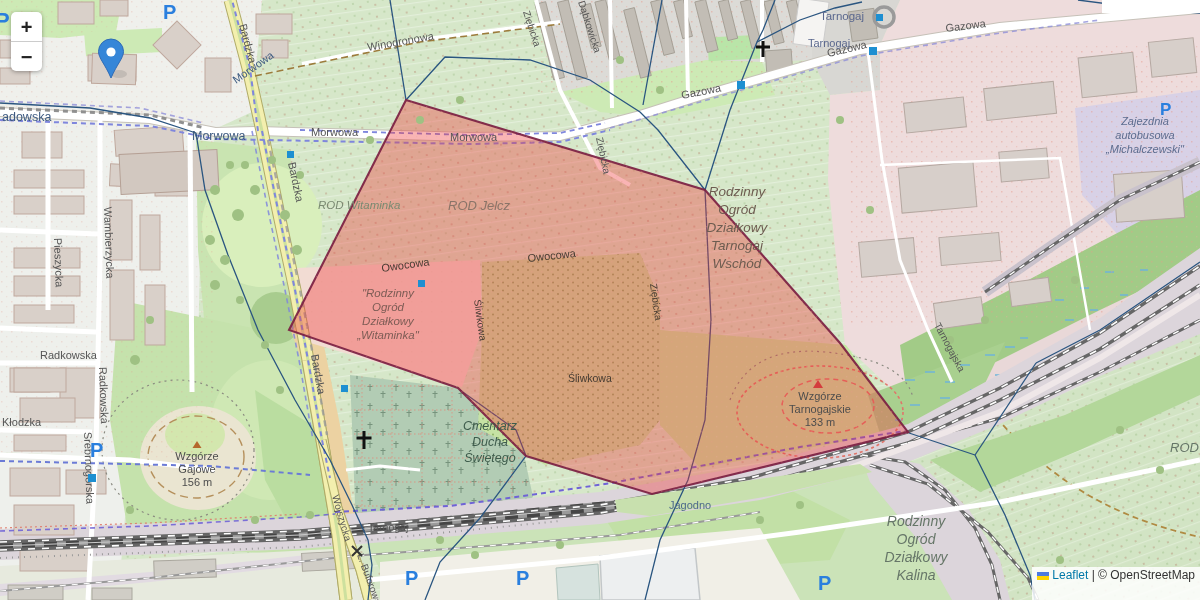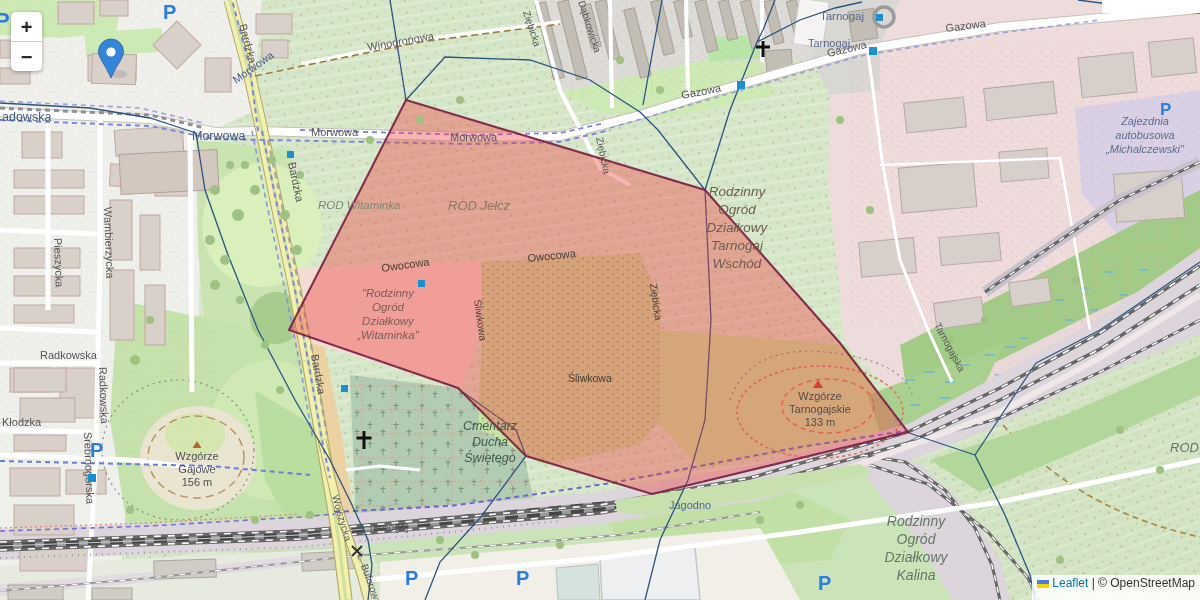--- a/index.html
+++ b/index.html
@@ -2,21 +2,21 @@
 <html><head>
 <meta charset="utf-8">
 <style>
   html,body{margin:0;padding:0;width:1200px;height:600px;overflow:hidden;}
   body{font-family:"Liberation Sans",sans-serif;}
   #map{position:relative;width:1200px;height:600px;background:#d5e6c8;}
   svg{position:absolute;left:0;top:0;}
   .zctl{position:absolute;left:11px;top:12px;width:31px;height:59px;background:#fff;border-radius:5px;box-shadow:0 1px 4px rgba(0,0,0,0.35);z-index:50;}
   .zbtn{width:31px;height:29px;text-align:center;font:bold 20px/30px "Liberation Sans",sans-serif;color:#222;}
   .zdiv{height:1px;background:#ccc;}
-  .attr{position:absolute;right:0;bottom:0;background:rgba(255,255,255,0.85);padding:1px 5px 10px 5px;font:12px "Liberation Sans",sans-serif;color:#333;z-index:50;}
+  .attr{position:absolute;right:0;bottom:0;background:rgba(255,255,255,0.85);padding:1px 5px 18px 5px;font:12px "Liberation Sans",sans-serif;color:#333;z-index:50;}
   .attr a{color:#0078A8;text-decoration:none;}
 </style>
 </head>
 <body>
 <div id="map">
 <svg width="1200" height="600" viewBox="0 0 1200 600">
 <defs>
   <pattern id="allot" width="15" height="12" patternUnits="userSpaceOnUse" patternTransform="rotate(-8)">
     <rect width="15" height="12" fill="#d6e7c9"></rect>
     <rect x="0" y="0" width="15" height="1.2" fill="#e3efda"></rect>

